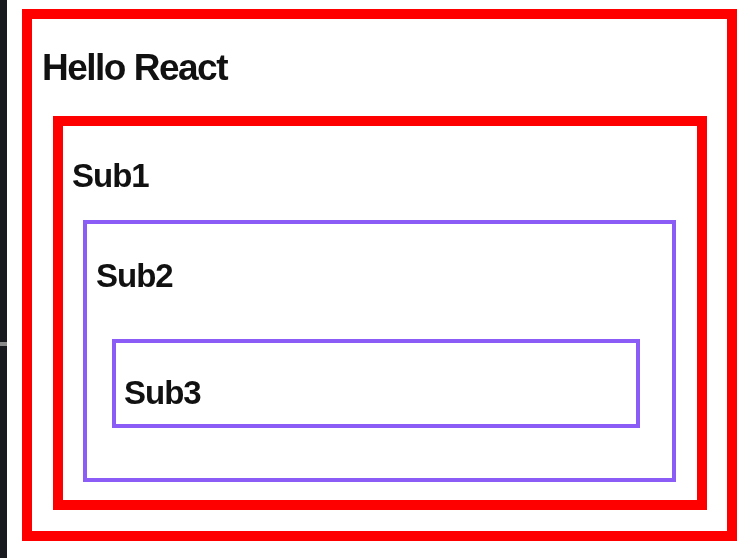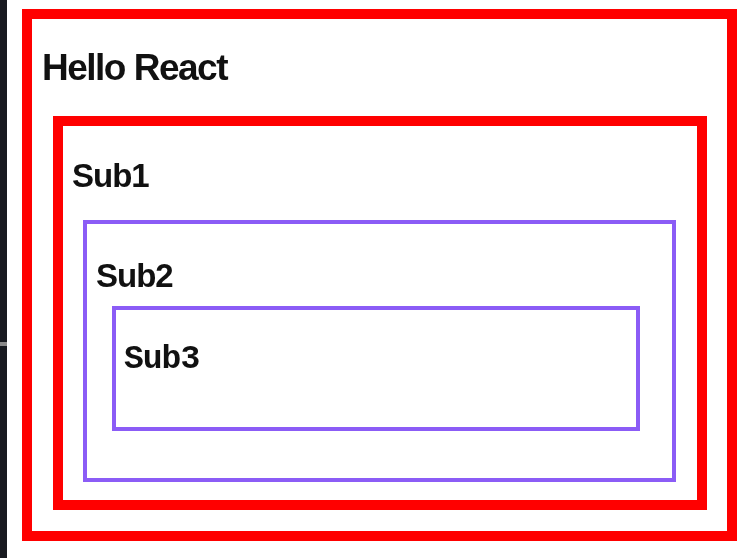--- a/index.html
+++ b/index.html
@@ -29,21 +29,21 @@
   }
 
   
   .cbox { position: absolute; background: #ffffff; }
   .cbox.red   { border: 10px solid #ff0000; }
   .cbox.green { border: 4px solid #8b5cf6; }
 
   .box-app  { left: 22px;  top: 9px;   width: 715px; height: 532px; }
   .box-sub1 { left: 21px;  top: 97px;  width: 654px; height: 394px; }
   .box-sub2 { left: 20px;  top: 94px;  width: 593px; height: 262px; }
-  .box-sub3 { left: 25px;  top: 82px;  width: 528px; height: 125px; font-family: Liberation Mono, monospace; }
+  .box-sub3 { left: 25px;  top: 115px;  width: 528px; height: 89px; }
 
   .heading {
     position: absolute;
     color: #111111;
     font-weight: 700;
     line-height: 1.05;
     white-space: nowrap;
   }
   .h-title { left: 10px; top: 30px; font-size: 37px; letter-spacing: -1.5px; }
   .h-sub   { font-size: 33px; letter-spacing: -1px; text-align: right; }

